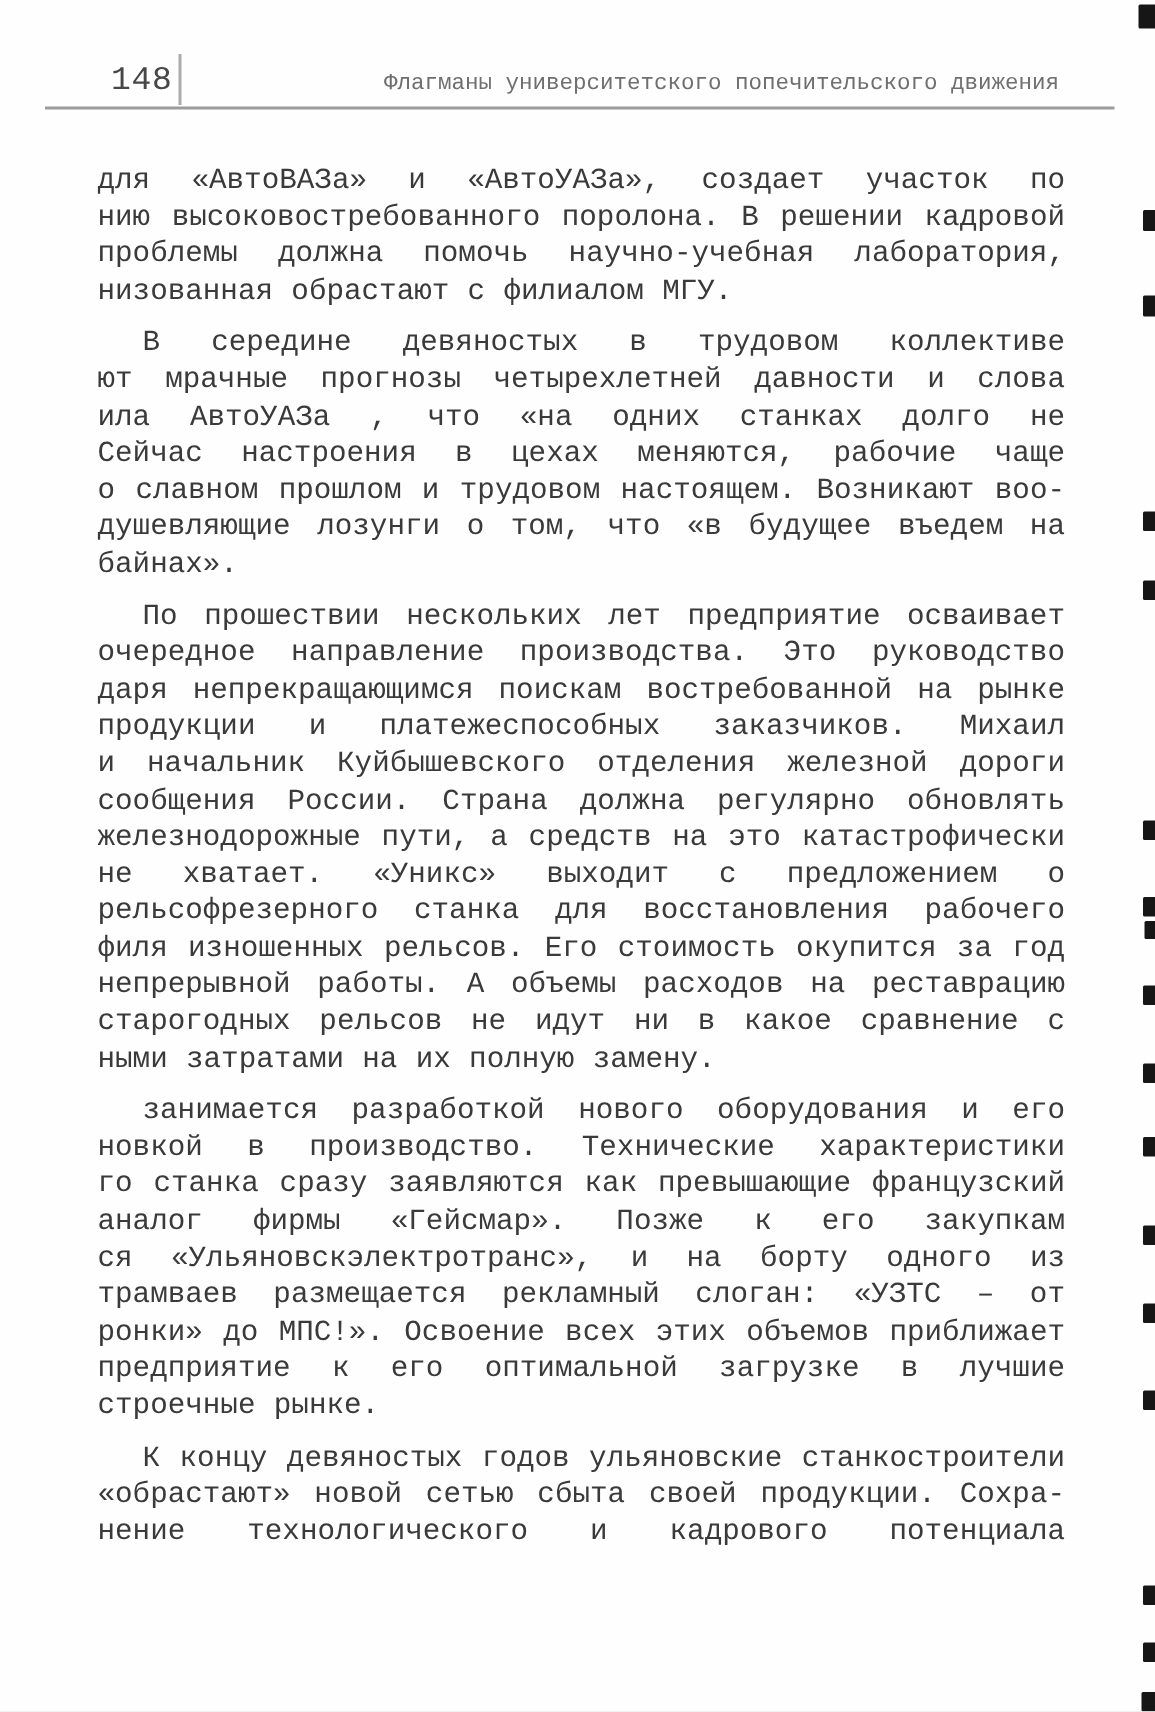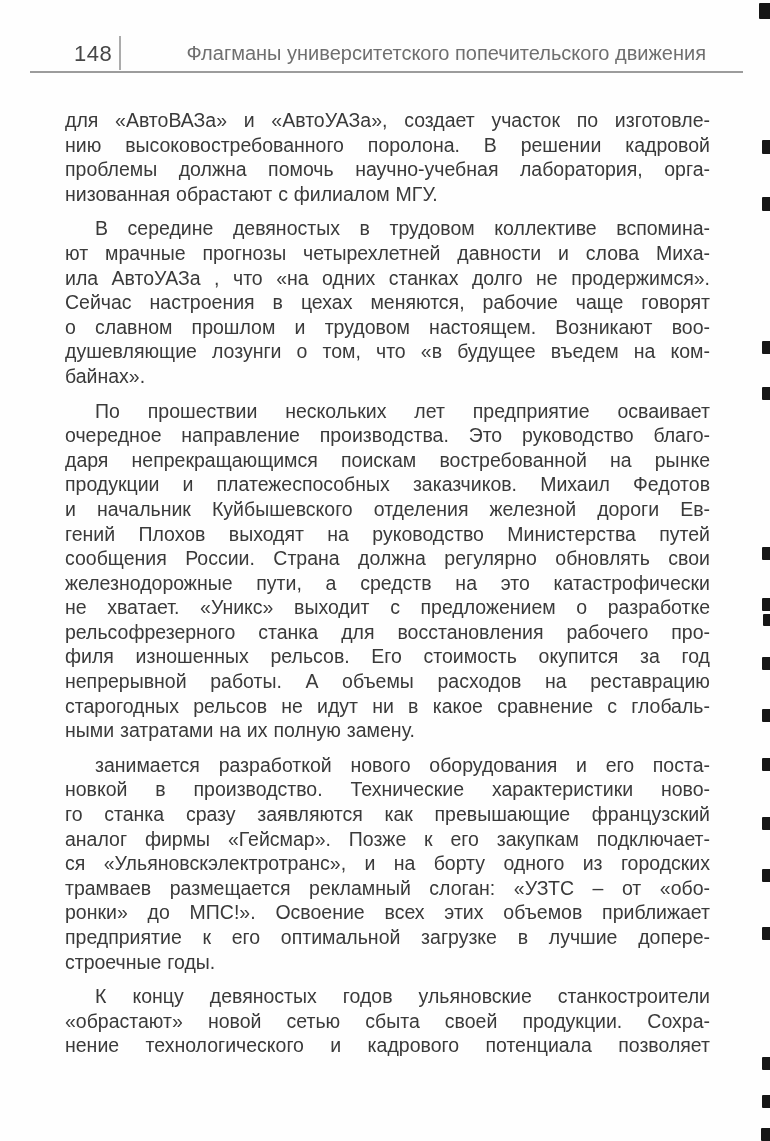--- a/index.html
+++ b/index.html
@@ -1,21 +1,21 @@
 <!DOCTYPE html>
 <html><head>
 <meta charset="utf-8">
 <style>
   html, body { margin: 0; padding: 0; background: #e8e8e8; }
   .page {
     position: relative;
     width: 770px;
     height: 1141px;
     background: #fefefe;
-    font-family: Liberation Sans, sans-serif;
+    font-family: Liberation Mono, monospace;
     overflow: hidden;
     box-sizing: border-box;
   }
   
   .header-row {
     position: absolute;
     top: 34px;
     left: 74px;
     right: 64px;
     height: 34px;
@@ -32,21 +32,21 @@
   }
   .v-divider {
     position: absolute;
     left: 119px;
     top: 36px;
     height: 34px;
     width: 2px;
     background: #ababab;
   }
   .header-title {
-    font-size: 20px;
+    font-size: 15px;
     color: #6f6f6f;
     line-height: 1;
     padding-bottom: 5px;
   }
   .h-rule {
     position: absolute;
     top: 71px;
     left: 30px;
     right: 27px;
     height: 2px;
@@ -108,40 +108,39 @@
         <div class="line">о славном прошлом и трудовом настоящем. Возникают воо-</div>
         <div class="line">душевляющие лозунги о том, что «в будущее въедем на ком-</div>
         <div class="line last">байнах».</div>
       </div>
       <div class="para indent">
         <div class="line">По прошествии нескольких лет предприятие осваивает</div>
         <div class="line">очередное направление производства. Это руководство благо-</div>
         <div class="line">даря непрекращающимся поискам востребованной на рынке</div>
         <div class="line">продукции и платежеспособных заказчиков. Михаил Федотов</div>
         <div class="line">и начальник Куйбышевского отделения железной дороги Ев-</div>
-        <div class="line">гений Плохов выходят на руководство Министерства путей</div>
         <div class="line">сообщения России. Страна должна регулярно обновлять свои</div>
         <div class="line">железнодорожные пути, а средств на это катастрофически</div>
         <div class="line">не хватает. «Уникс» выходит с предложением о разработке</div>
         <div class="line">рельсофрезерного станка для восстановления рабочего про-</div>
         <div class="line">филя изношенных рельсов. Его стоимость окупится за год</div>
         <div class="line">непрерывной работы. А объемы расходов на реставрацию</div>
         <div class="line">старогодных рельсов не идут ни в какое сравнение с глобаль-</div>
         <div class="line last">ными затратами на их полную замену.</div>
       </div>
       <div class="para indent">
         <div class="line">занимается разработкой нового оборудования и его поста-</div>
         <div class="line">новкой в производство. Технические характеристики ново-</div>
         <div class="line">го станка сразу заявляются как превышающие французский</div>
         <div class="line">аналог фирмы «Гейсмар». Позже к его закупкам подключает-</div>
         <div class="line">ся «Ульяновскэлектротранс», и на борту одного из городских</div>
         <div class="line">трамваев размещается рекламный слоган: «УЗТС – от «обо-</div>
         <div class="line">ронки» до МПС!». Освоение всех этих объемов приближает</div>
         <div class="line">предприятие к его оптимальной загрузке в лучшие допере-</div>
-        <div class="line last">строечные годы.</div>
+        <div class="line last">строечные рынке.</div>
       </div>
       <div class="para indent">
         <div class="line">К концу девяностых годов ульяновские станкостроители</div>
         <div class="line">«обрастают» новой сетью сбыта своей продукции. Сохра-</div>
         <div class="line">нение технологического и кадрового потенциала позволяет</div>
       </div>
     </div>
 
   <div id="edge-marks">
       <div class="edge-mark" style="top: 3px; height: 16px; width: 11px;"></div>

